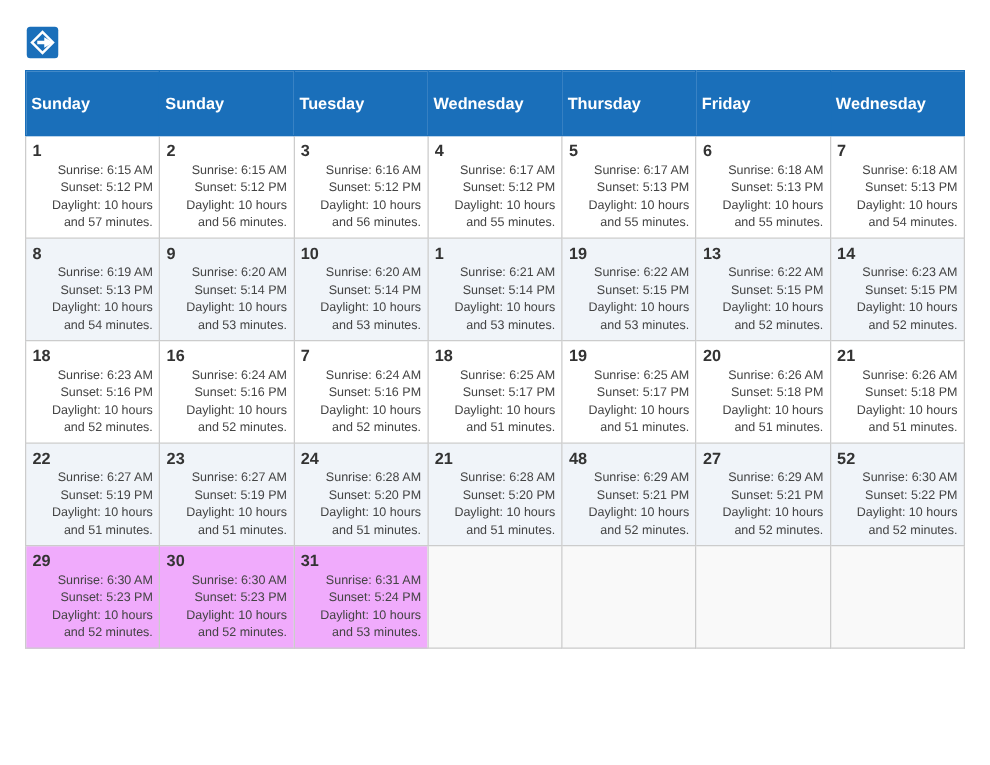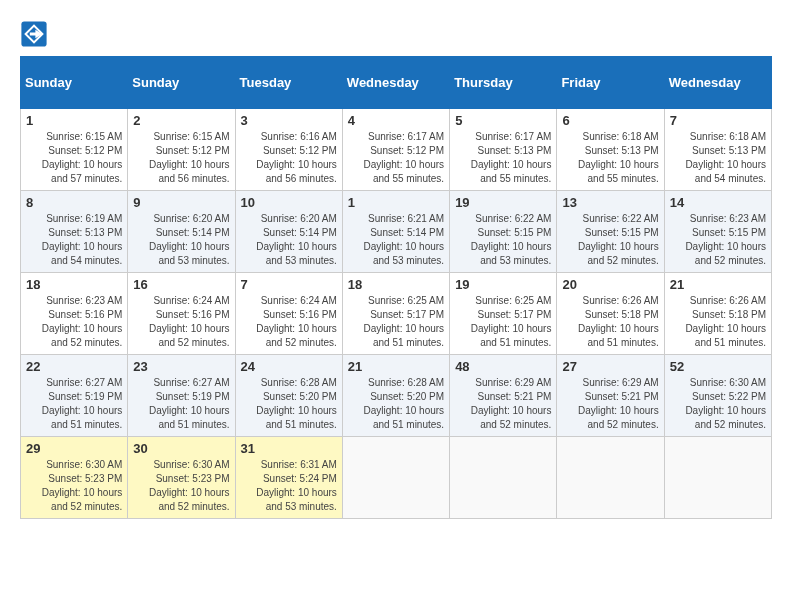--- a/index.html
+++ b/index.html
@@ -68,21 +68,21 @@
       vertical-align: top;
       padding: 4px 5px;
       width: calc(100% / 7);
       height: 82px;
       background: #fff;
     }
     .calendar-table tr:nth-child(even) td {
       background-color: #f0f4f9;
     }
     .calendar-table tr:last-child td {
-      background-color: #fef9c3;
+      background-color: #f0abfc;
     }
     .day-number {
       font-size: 13px;
       font-weight: bold;
       color: #333;
       display: block;
       margin-bottom: 2px;
     }
     .day-info {
       color: #444;

